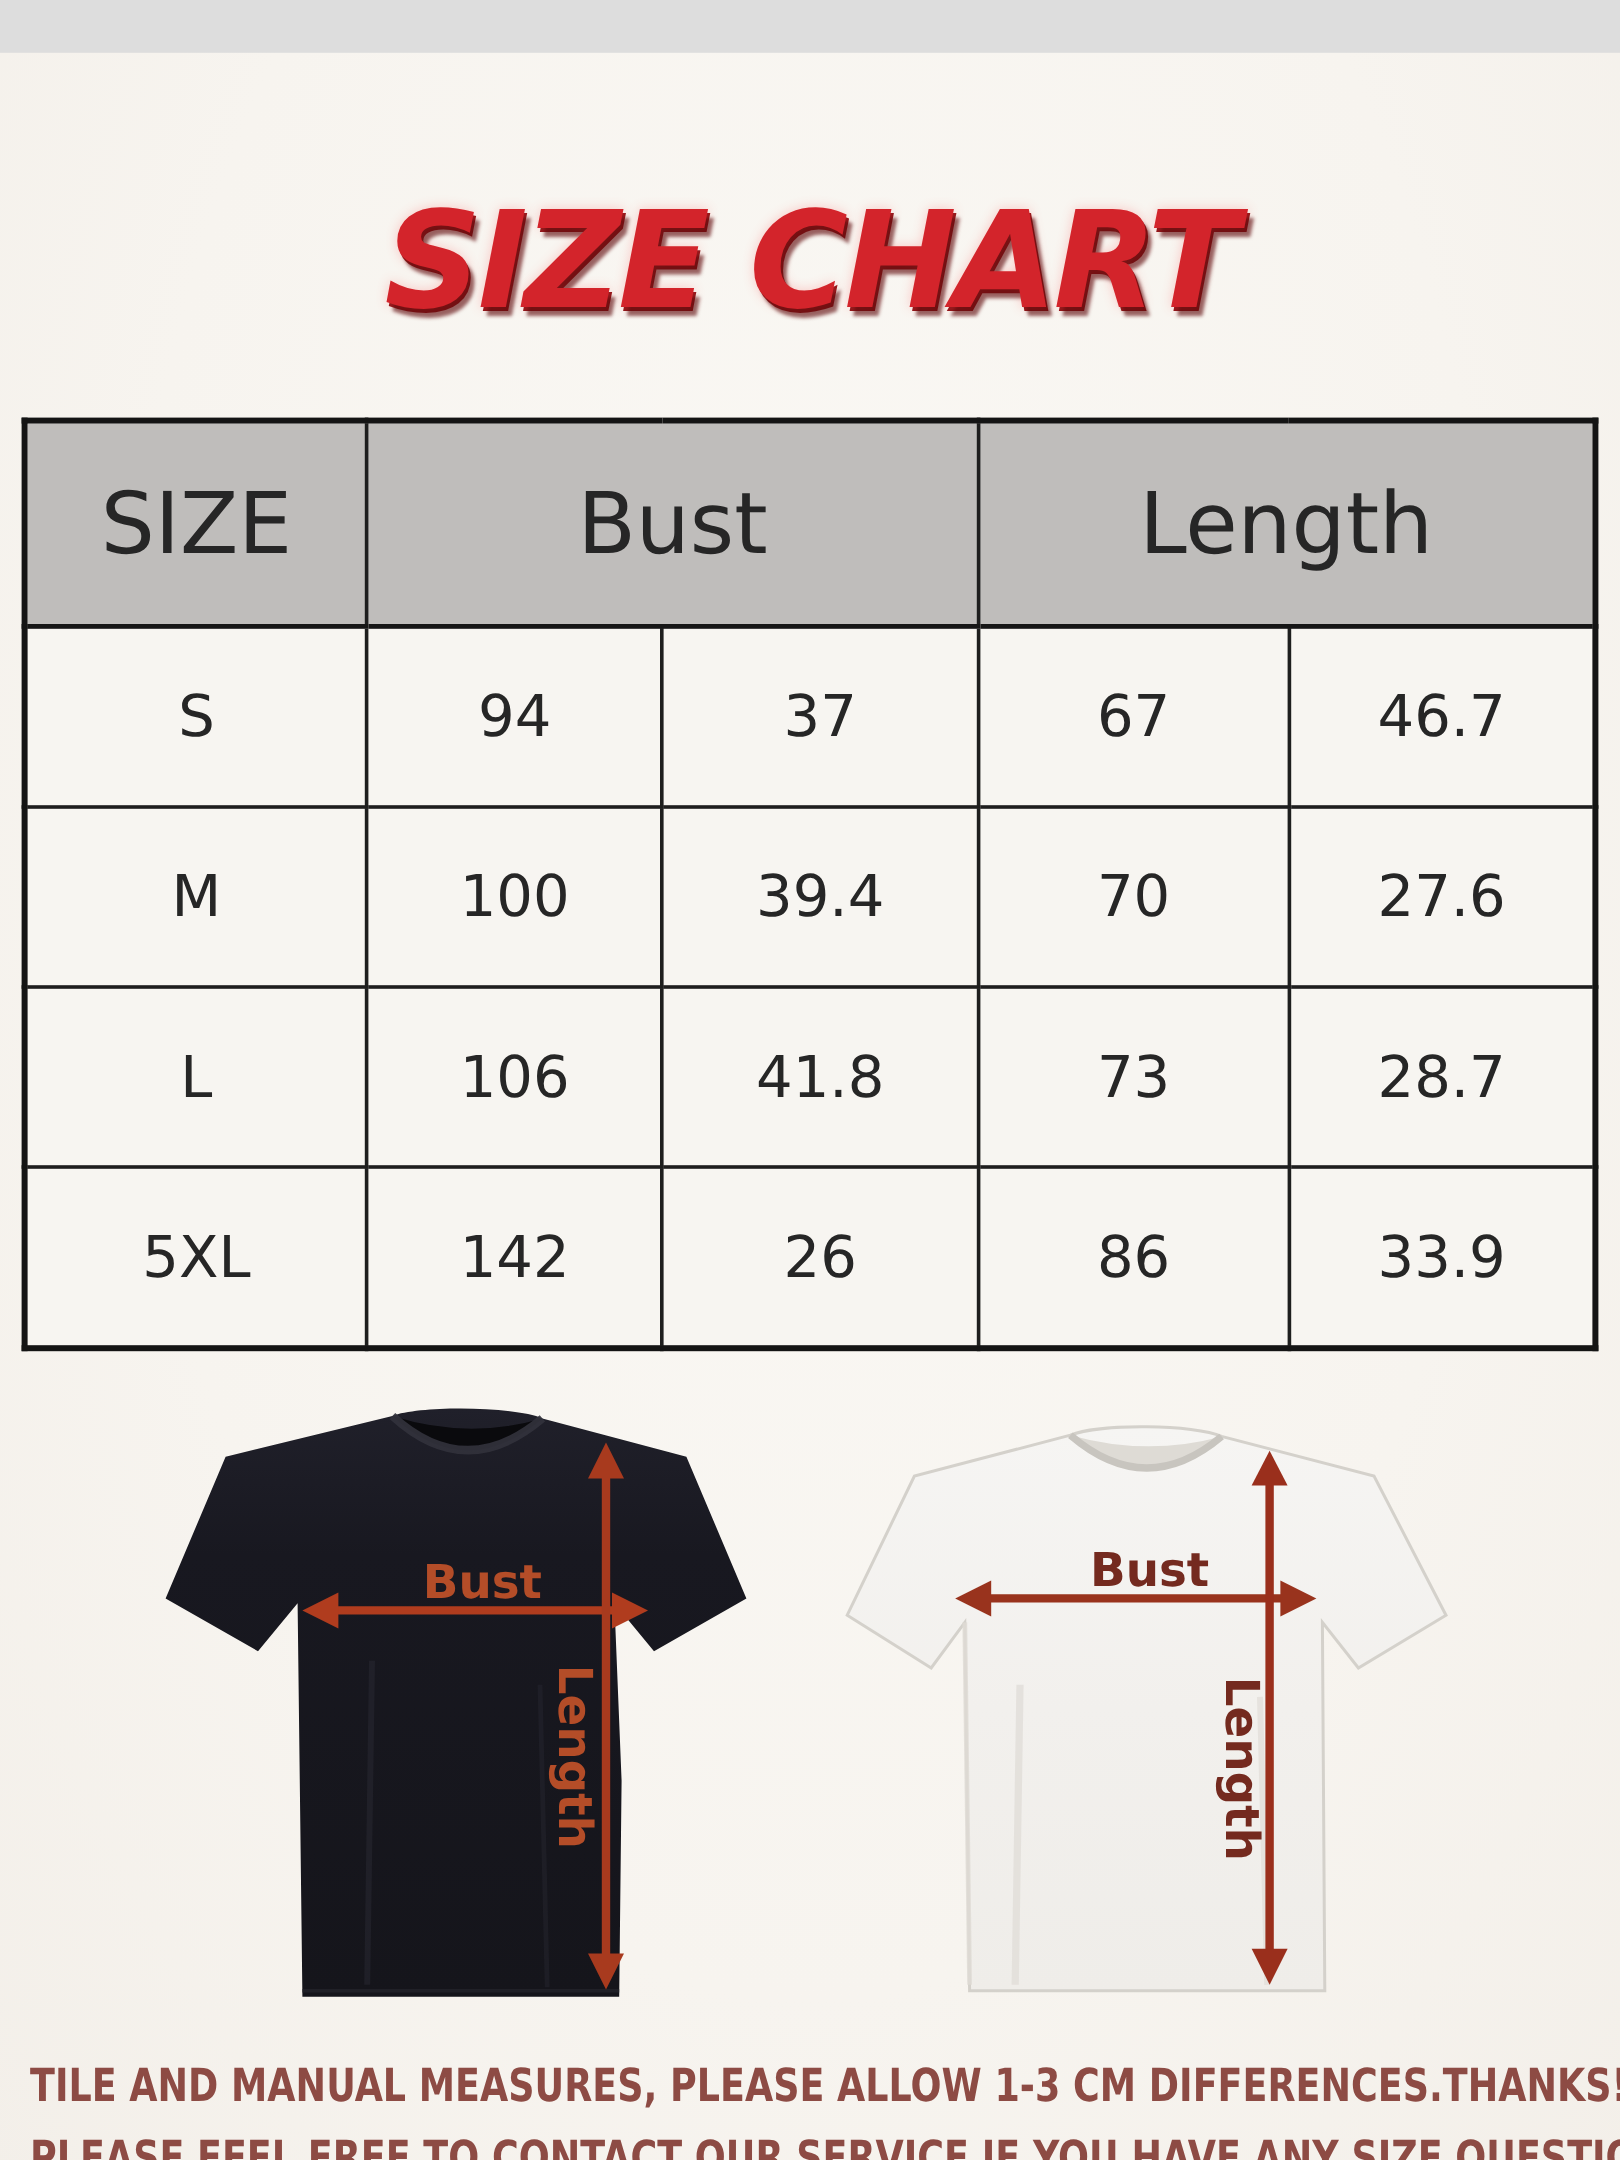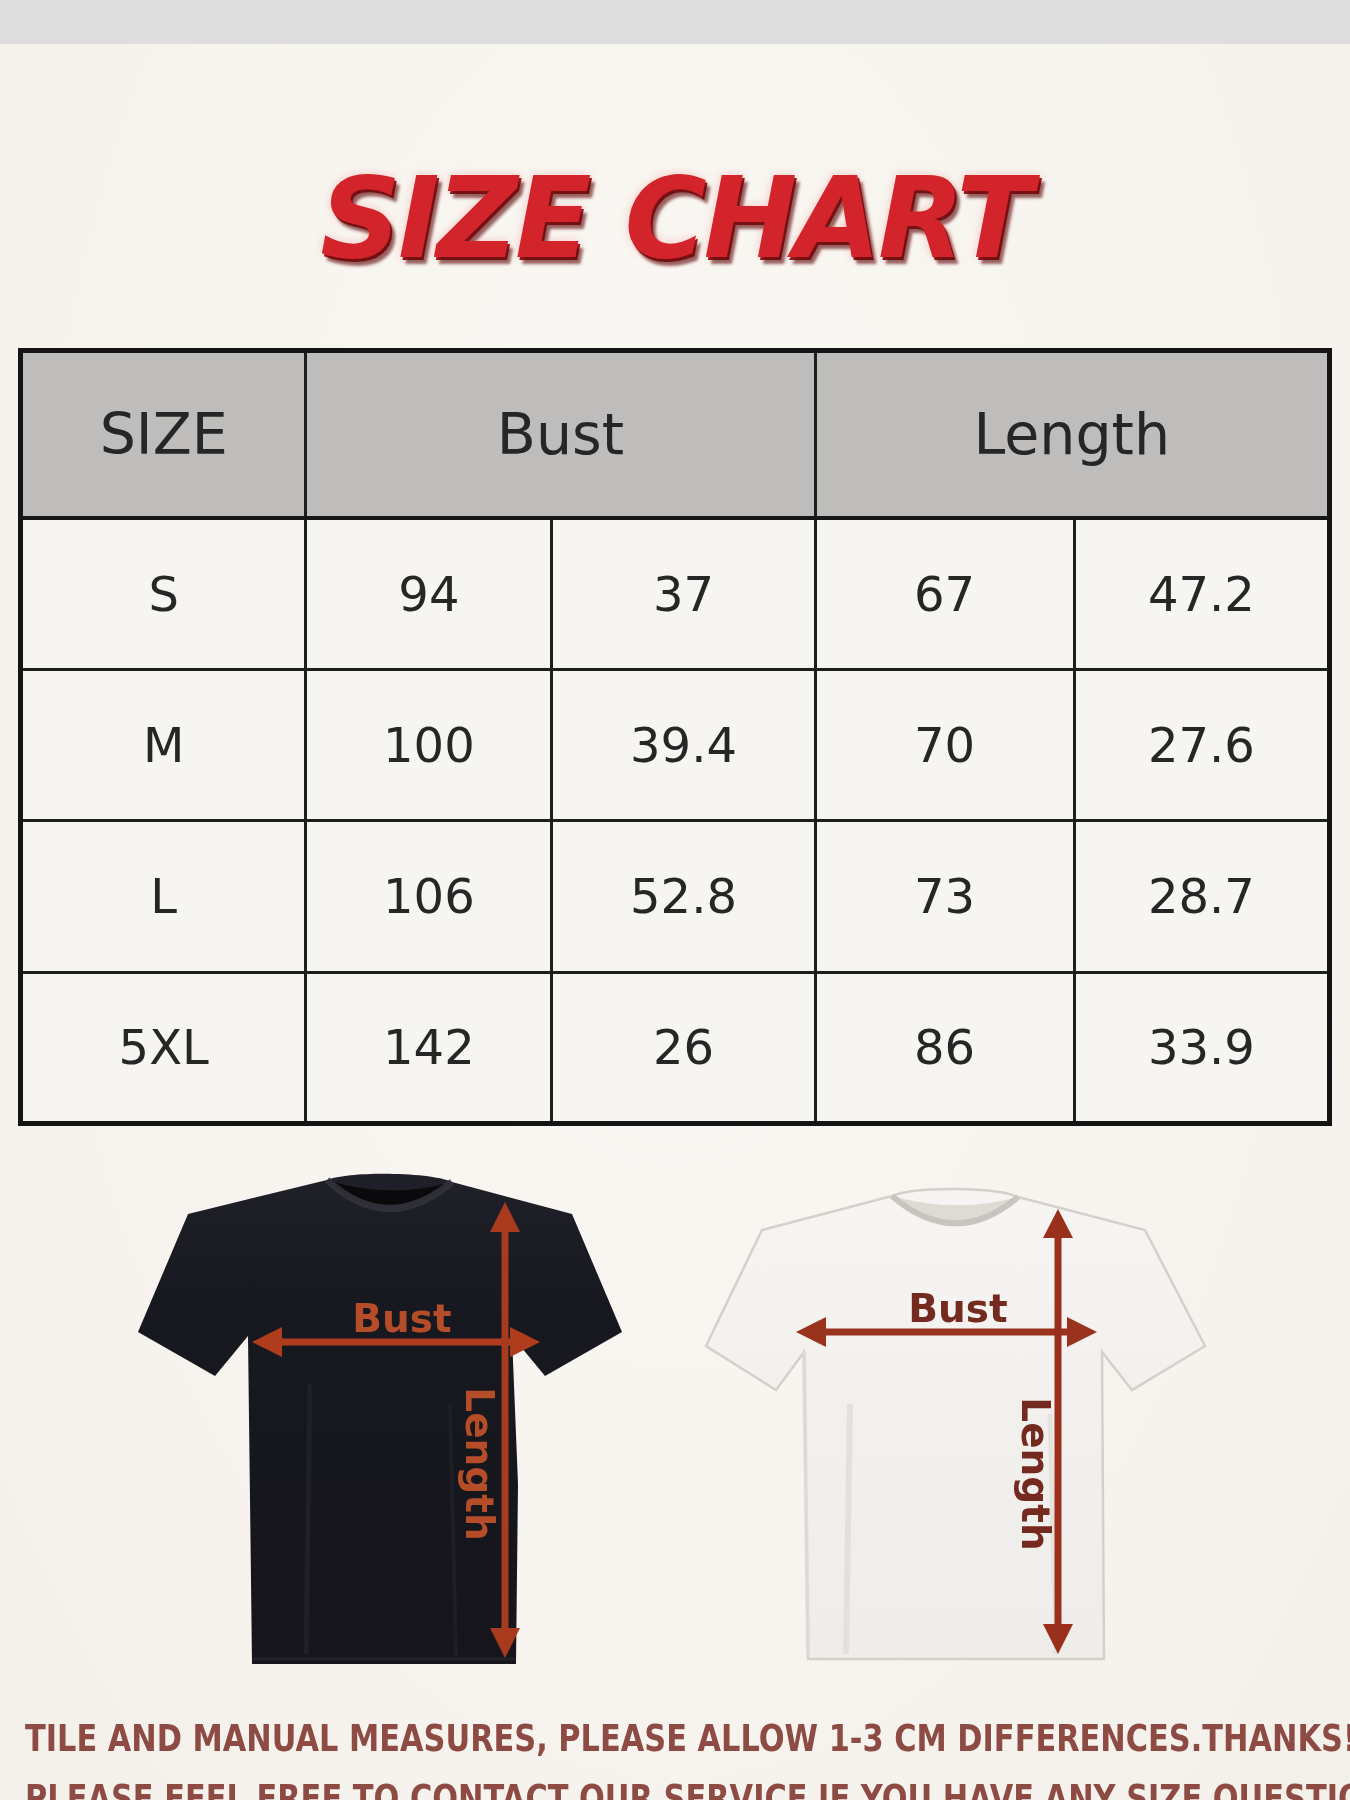--- a/index.html
+++ b/index.html
@@ -21,21 +21,21 @@
   table.size-chart{
     position:absolute;left:18px;top:304px;width:1314px;height:778px;
     border-collapse:collapse;table-layout:fixed;
     background:#f7f5f1;border:5px solid #141414;
   }
   table.size-chart td,table.size-chart th{
     border:3px solid #1e1e1e;text-align:center;vertical-align:middle;
     font-weight:normal;color:#262626;padding:0;overflow:hidden;
   }
   tr.hdr{height:85px;}
-  tr.hdr th{background:#bfbdbb;font-size:57px;border-bottom:4px solid #161616;}
+  tr.hdr th{background:#bfbdbb;font-size:71px;border-bottom:4px solid #161616;}
   tr.unit{height:77px;}
   tr.unit td{background:#e4e2df;font-size:48px;}
   tr.data{height:77px;}
   tr.data td{font-size:48px;background:#f7f5f1;}
   
   .fig{position:absolute;}
   .fig svg{display:block;}
   .lbl{font-family:"DejaVu Sans","Liberation Sans",sans-serif;font-weight:bold;font-size:39px;}
   
   .foot{
@@ -66,33 +66,33 @@
         <tr class="hdr">
       <th>SIZE</th>
       <th colspan="2">Bust</th>
       <th colspan="2">Length</th>
     </tr>
     <tr class="data">
       <td>S</td>
       <td>94</td>
       <td>37</td>
       <td>67</td>
-      <td>47.2</td>
+      <td>46.7</td>
     </tr>
     <tr class="data">
       <td>M</td>
       <td>100</td>
       <td>39.4</td>
       <td>70</td>
       <td>27.6</td>
     </tr>
     <tr class="data">
       <td>L</td>
       <td>106</td>
-      <td>52.8</td>
+      <td>41.8</td>
       <td>73</td>
       <td>28.7</td>
     </tr>
     <tr class="data">
       <td>5XL</td>
       <td>142</td>
       <td>26</td>
       <td>86</td>
       <td>33.9</td>
     </tr>

